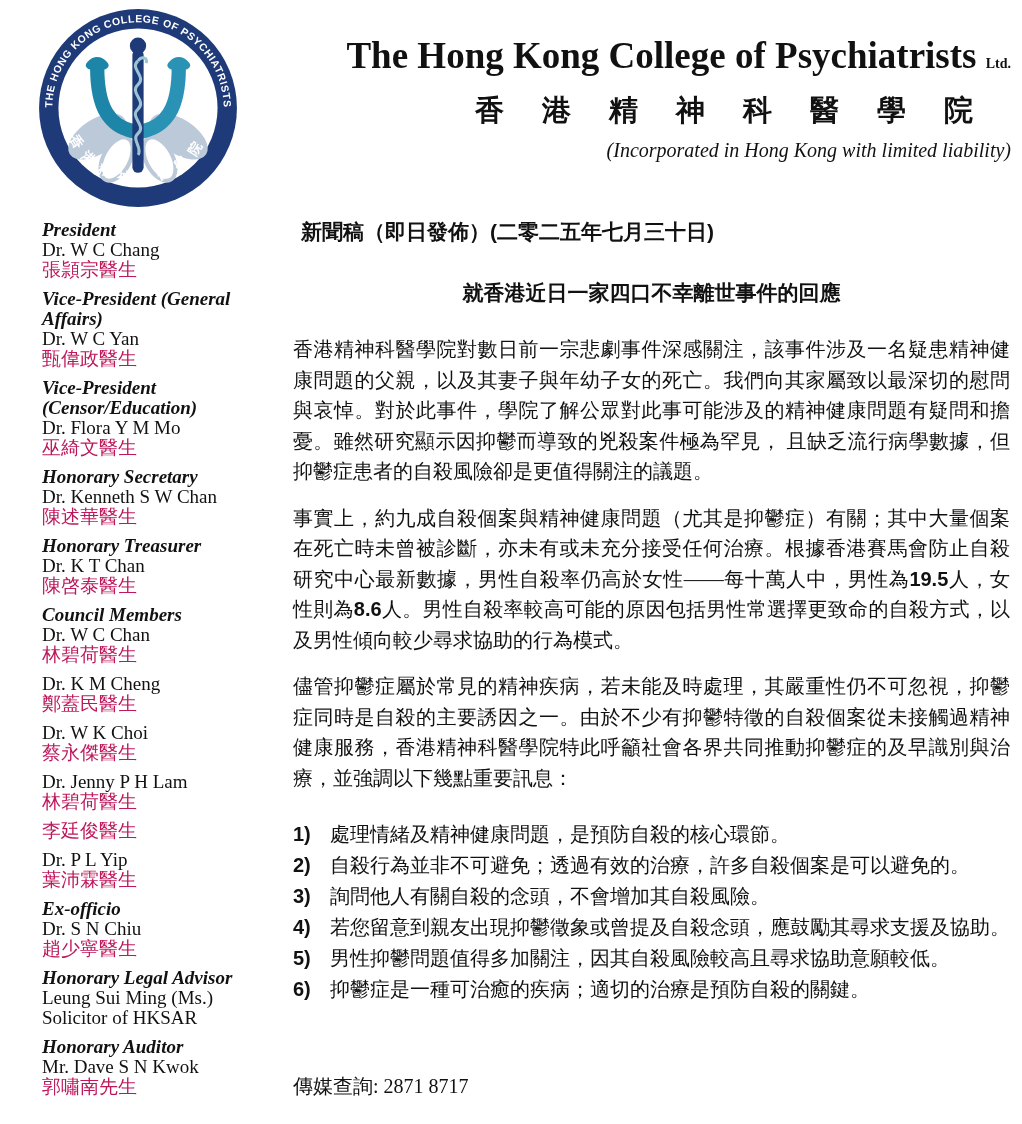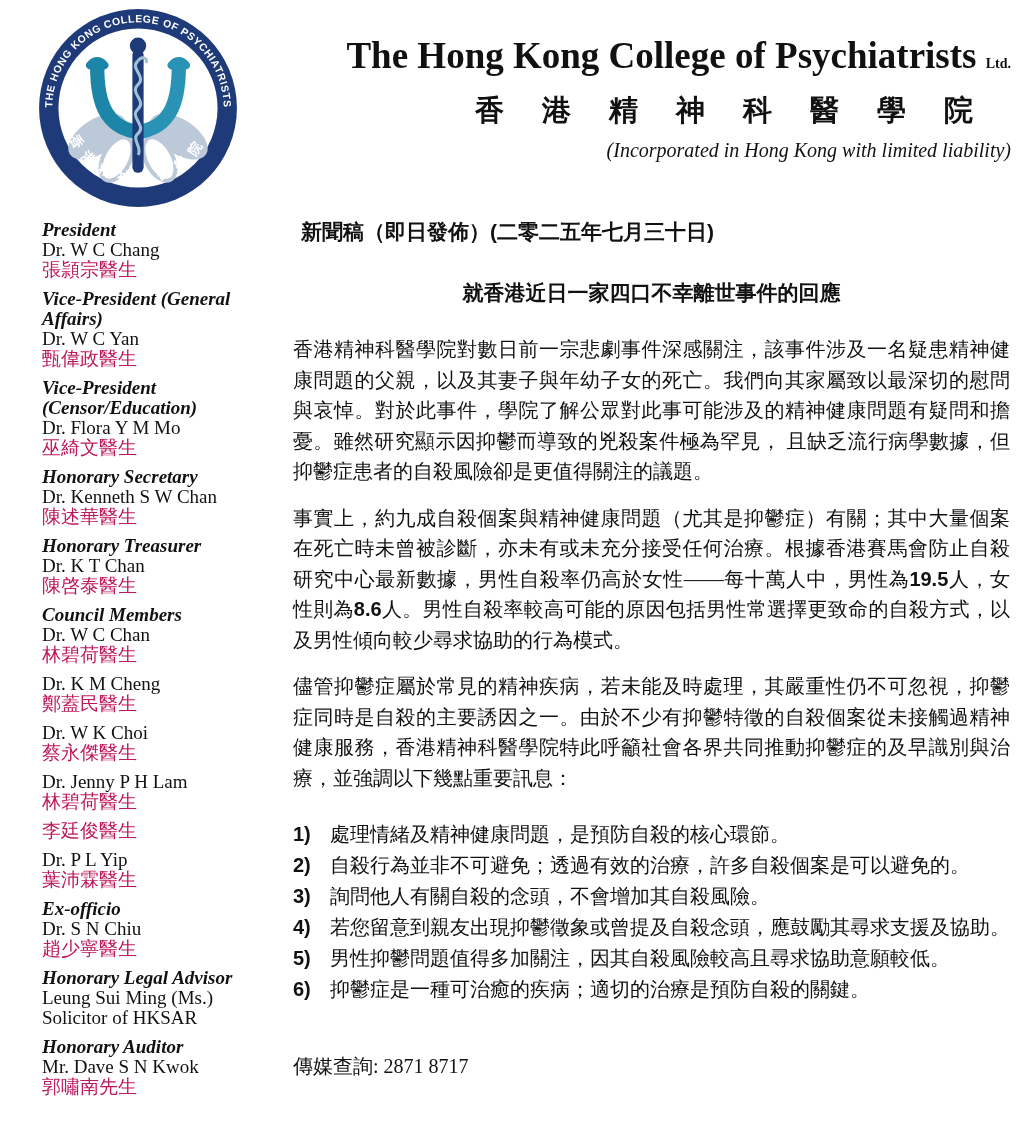--- a/index.html
+++ b/index.html
@@ -25,21 +25,21 @@
   
   .main{position:absolute;left:293px;top:220px;width:717px;}
   .h-release{font-family:"Liberation Sans",sans-serif;font-weight:bold;font-size:21px;line-height:24px;margin:0 0 37px 8px;}
   .h-subject{font-family:"Liberation Sans",sans-serif;font-weight:bold;font-size:21px;line-height:24px;margin:0 0 29px 0;text-align:center;}
   .para{font-size:20px;line-height:30.5px;text-align:justify;margin:0 0 16px 0;}
   .stat-num{font-family:"Liberation Sans",sans-serif;font-weight:bold;}
   .list{margin-top:26px;}
   .list-item{display:flex;font-size:20px;line-height:31px;}
   .li-num{font-family:"Liberation Sans",sans-serif;font-weight:bold;width:37px;flex:none;}
   .li-text{flex:1;text-align:justify;}
-  .media-line{margin-top:48px;font-size:20px;}
+  .media-line{margin-top:68px;font-size:20px;}
 </style>
 </head>
 <body>
 
 <div class="page">
 
   <div class="logo">
     <svg viewBox="0 0 200 200" width="204" height="204">
       <circle cx="100" cy="100" r="97" fill="#1e3a78"></circle>
       <circle cx="100" cy="100" r="78" fill="#ffffff"></circle>

